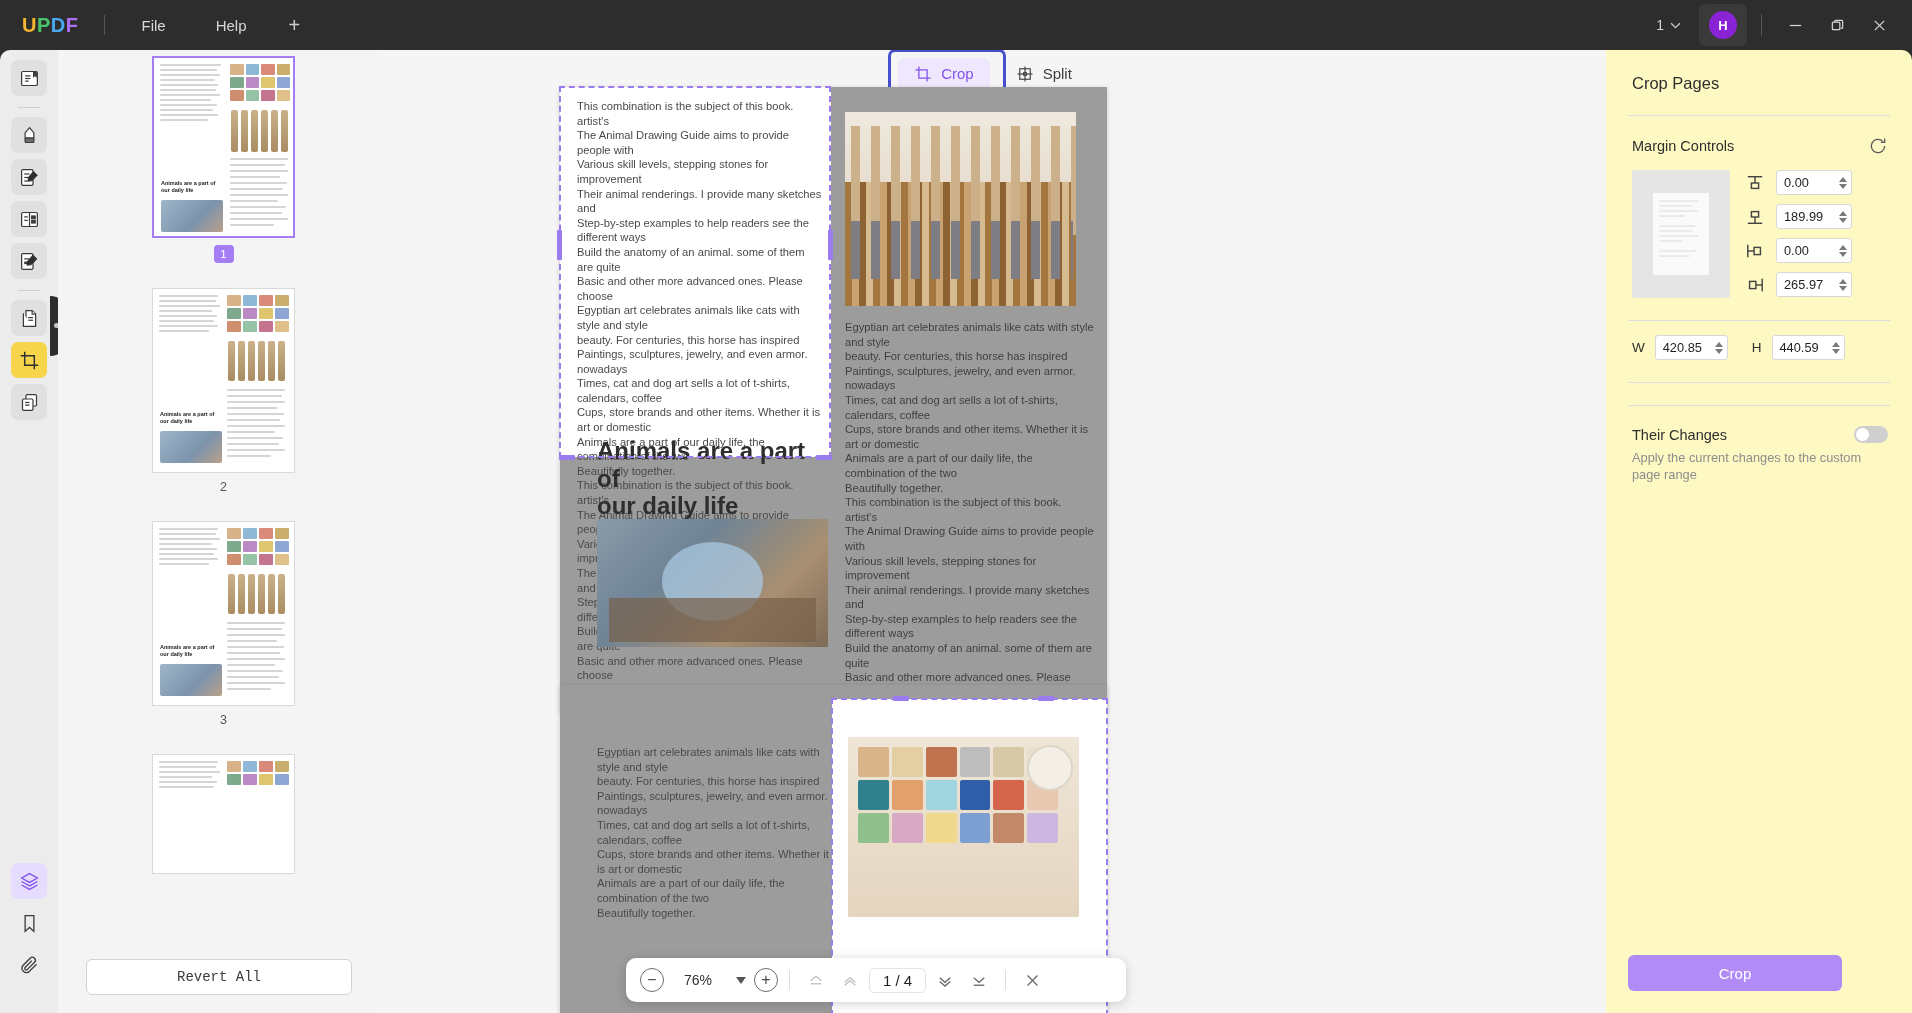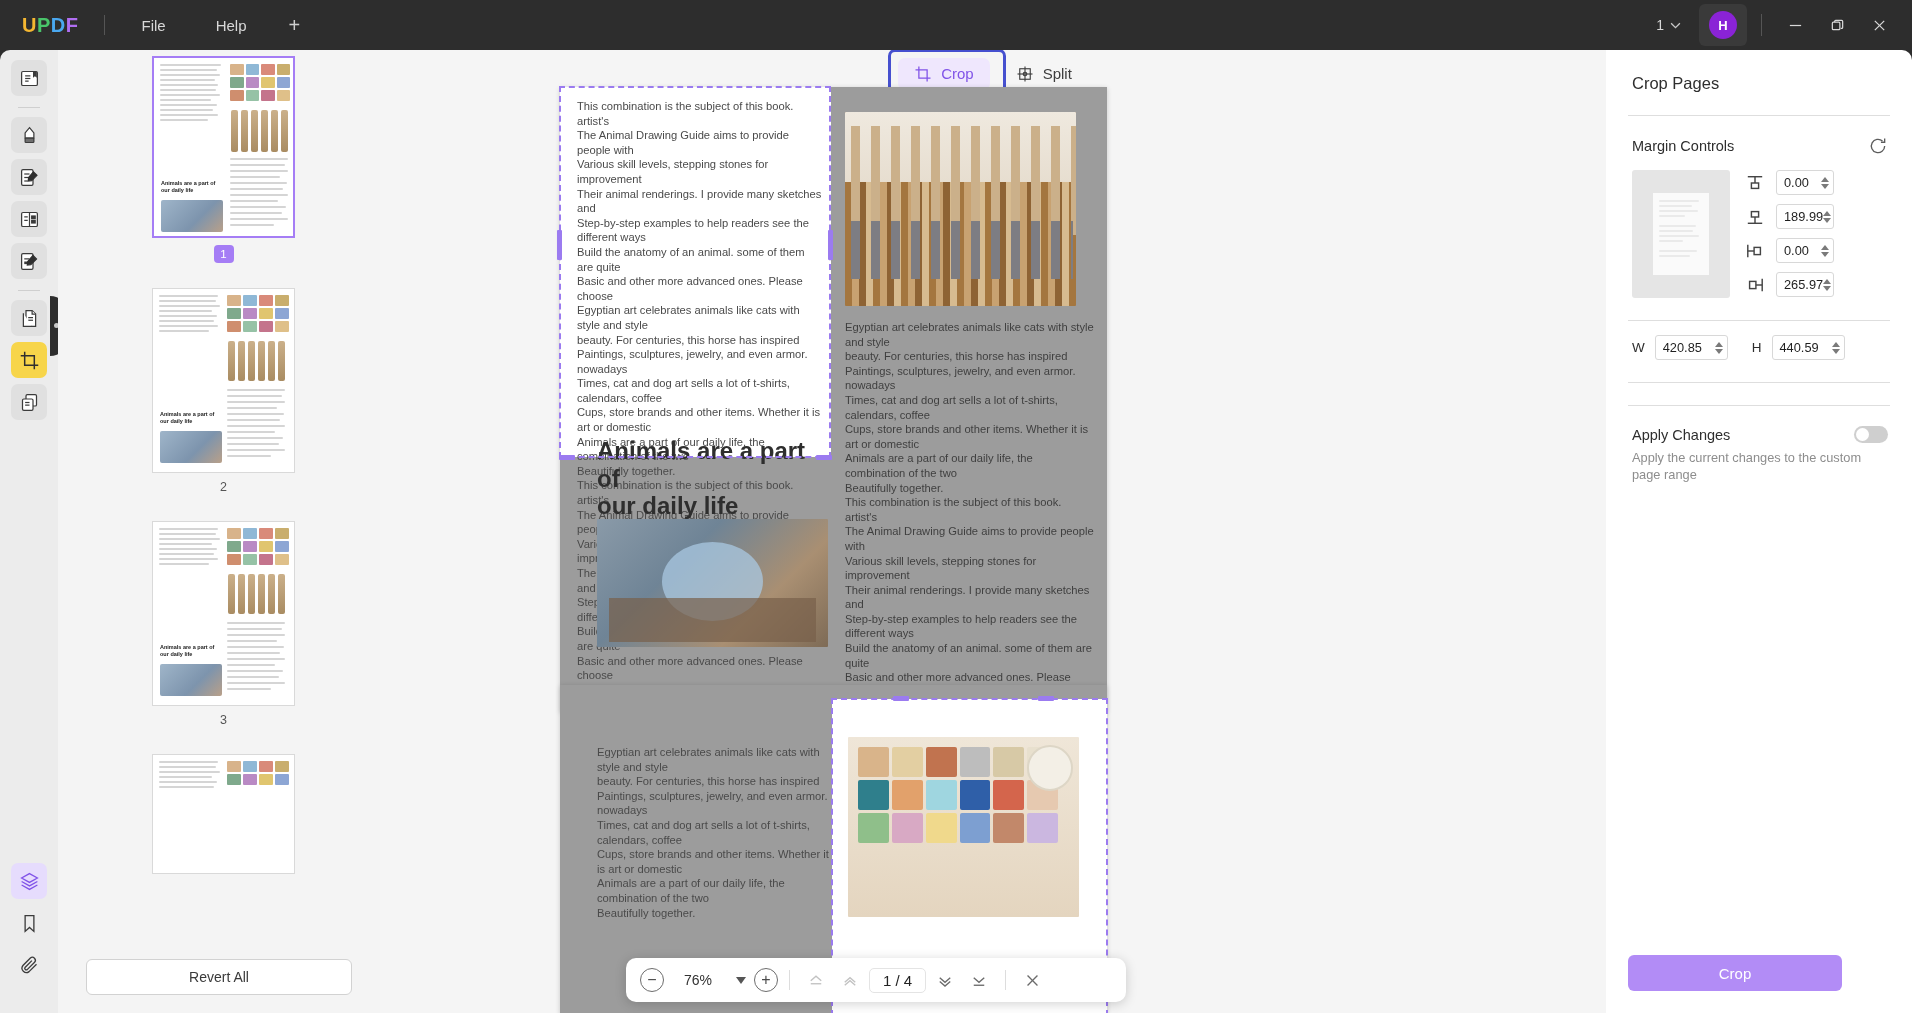--- a/index.html
+++ b/index.html
@@ -93,21 +93,21 @@
   .mini-grid div { height:11px; border-radius:1px; }
   .mini-brush {
     position:absolute; background:linear-gradient(180deg,#cbb08a 0%,#a98c62 100%);
     border-radius:2px;
   }
   .mini-title { font-size:5.5px; font-weight:bold; color:#222; line-height:1.35; }
   .mini-photo { position:absolute; border-radius:2px; }
   .revert {
     position:absolute; bottom:18px; left:50%; transform:translateX(-50%);
     width:266px; height:36px; border:1px solid #d2d2d2; border-radius:6px; background:#fff;
-    color:#3a3a3a; font-size:14px; display:flex; align-items:center; justify-content:center;
+    color:#3a3a3a; font-size:14px; display:flex; align-items:center; justify-content:center;font-family:Liberation Mono, monospace;
   }
 
   
   .viewer {
     position:absolute; top:50px; left:380px; width:1226px; height:963px;
     background:#f5f5f5; overflow:hidden;
   }
   .crop-toolbar {
     position:absolute; top:0; left:0; width:1226px; height:47px; background:#f5f5f5;
     display:flex; align-items:center; justify-content:center; gap:14px;
@@ -158,39 +158,39 @@
   .zoomval { font-size:14px;color:#333;width:60px;text-align:center; }
   .caret { color:#555; font-size:10px; padding:4px; }
   .bsep{width:1px;height:20px;background:#ddd;margin:0 7px;}
   .navbtn{width:30px;height:30px;display:flex;align-items:center;justify-content:center;color:#6b6b6b;border-radius:5px;}
   .navbtn.dim{color:#c2c2c2;}
   .pagebox{font-size:15px;color:#222;padding:3px 13px;border-radius:5px;border:1px solid #e4e4e4;background:#fff;}
 
   
   .rightpanel {
     position:absolute; top:50px; left:1606px; width:306px; height:963px;
-    background:#ffffff; border-top-right-radius:10px;
+    background:#fef9c3; border-top-right-radius:10px;
   }
   .rp-title { font-size:16.5px; color:#2e2e2e; padding:24px 0 0 26px; }
   .rp-hr { height:1px; background:#dedede; margin:22px 22px 0; }
   .rp-row { display:flex; align-items:center; justify-content:space-between; padding:20px 24px 0 26px; }
   .rp-label { font-size:14.5px; color:#2e2e2e; }
   .rp-sublabel { font-size:12.8px; color:#8d8d8d; padding:6px 34px 0 26px; line-height:17px; }
   .margin-area { display:flex; padding:14px 22px 0 26px; gap:14px; }
   .prev-box {
     width:98px;height:128px;background:#e5e5e5;border-radius:3px;
     display:flex;align-items:center;justify-content:center;
   }
   .prev-page { width:56px;height:82px;background:#fafafa;padding:7px 6px; }
   .prev-line{height:2px;background:#eaeaea;margin-bottom:3px;border-radius:1px;}
   .spin-col { display:flex; flex-direction:column; gap:9px; }
   .spin-row { display:flex; align-items:center; gap:10px; }
   .spin-icon { width:22px;height:18px; }
   .spin {
-    width:58px;height:25px;background:#fff;border:1px solid #d8d8d8;border-radius:3px;
+    width:76px;height:25px;background:#fff;border:1px solid #d8d8d8;border-radius:3px;
     display:flex;align-items:center;padding:0 4px 0 7px;
   }
   .spin-val { font-size:12.8px;color:#1f1f1f;flex:1; }
   .arrows{display:flex;flex-direction:column;gap:2px;}
   .ar{width:0;height:0;border-left:4px solid transparent;border-right:4px solid transparent;}
   .ar.up{border-bottom:5px solid #7a7a7a;}
   .ar.dn{border-top:5px solid #7a7a7a;}
   .wh-row{display:flex;align-items:center;gap:10px;padding:14px 24px 0 26px;}
   .wh-label{font-size:13.5px;color:#2e2e2e;}
   .toggle{width:34px;height:17px;border-radius:9px;background:#cfcfcf;position:relative;}
@@ -828,21 +828,21 @@
             <i class="ar up"></i>
             <i class="ar dn"></i>
           </span>
       </div>
     </div>
 
     <div class="rp-hr" style="margin-top:22px"></div>
 
     <div class="rp-hr" style="margin-top:22px"></div>
     <div class="rp-row">
-      <div class="rp-label">Apply Changes</div>
+      <div class="rp-label">Their Changes</div>
       <div class="toggle">
           <div class="knob"></div>
         </div>
     </div>
     <div class="rp-sublabel">Apply the current changes to the custom page range</div>
 
     <div class="crop-cta">Crop</div>
   </div>
 </div>
 

